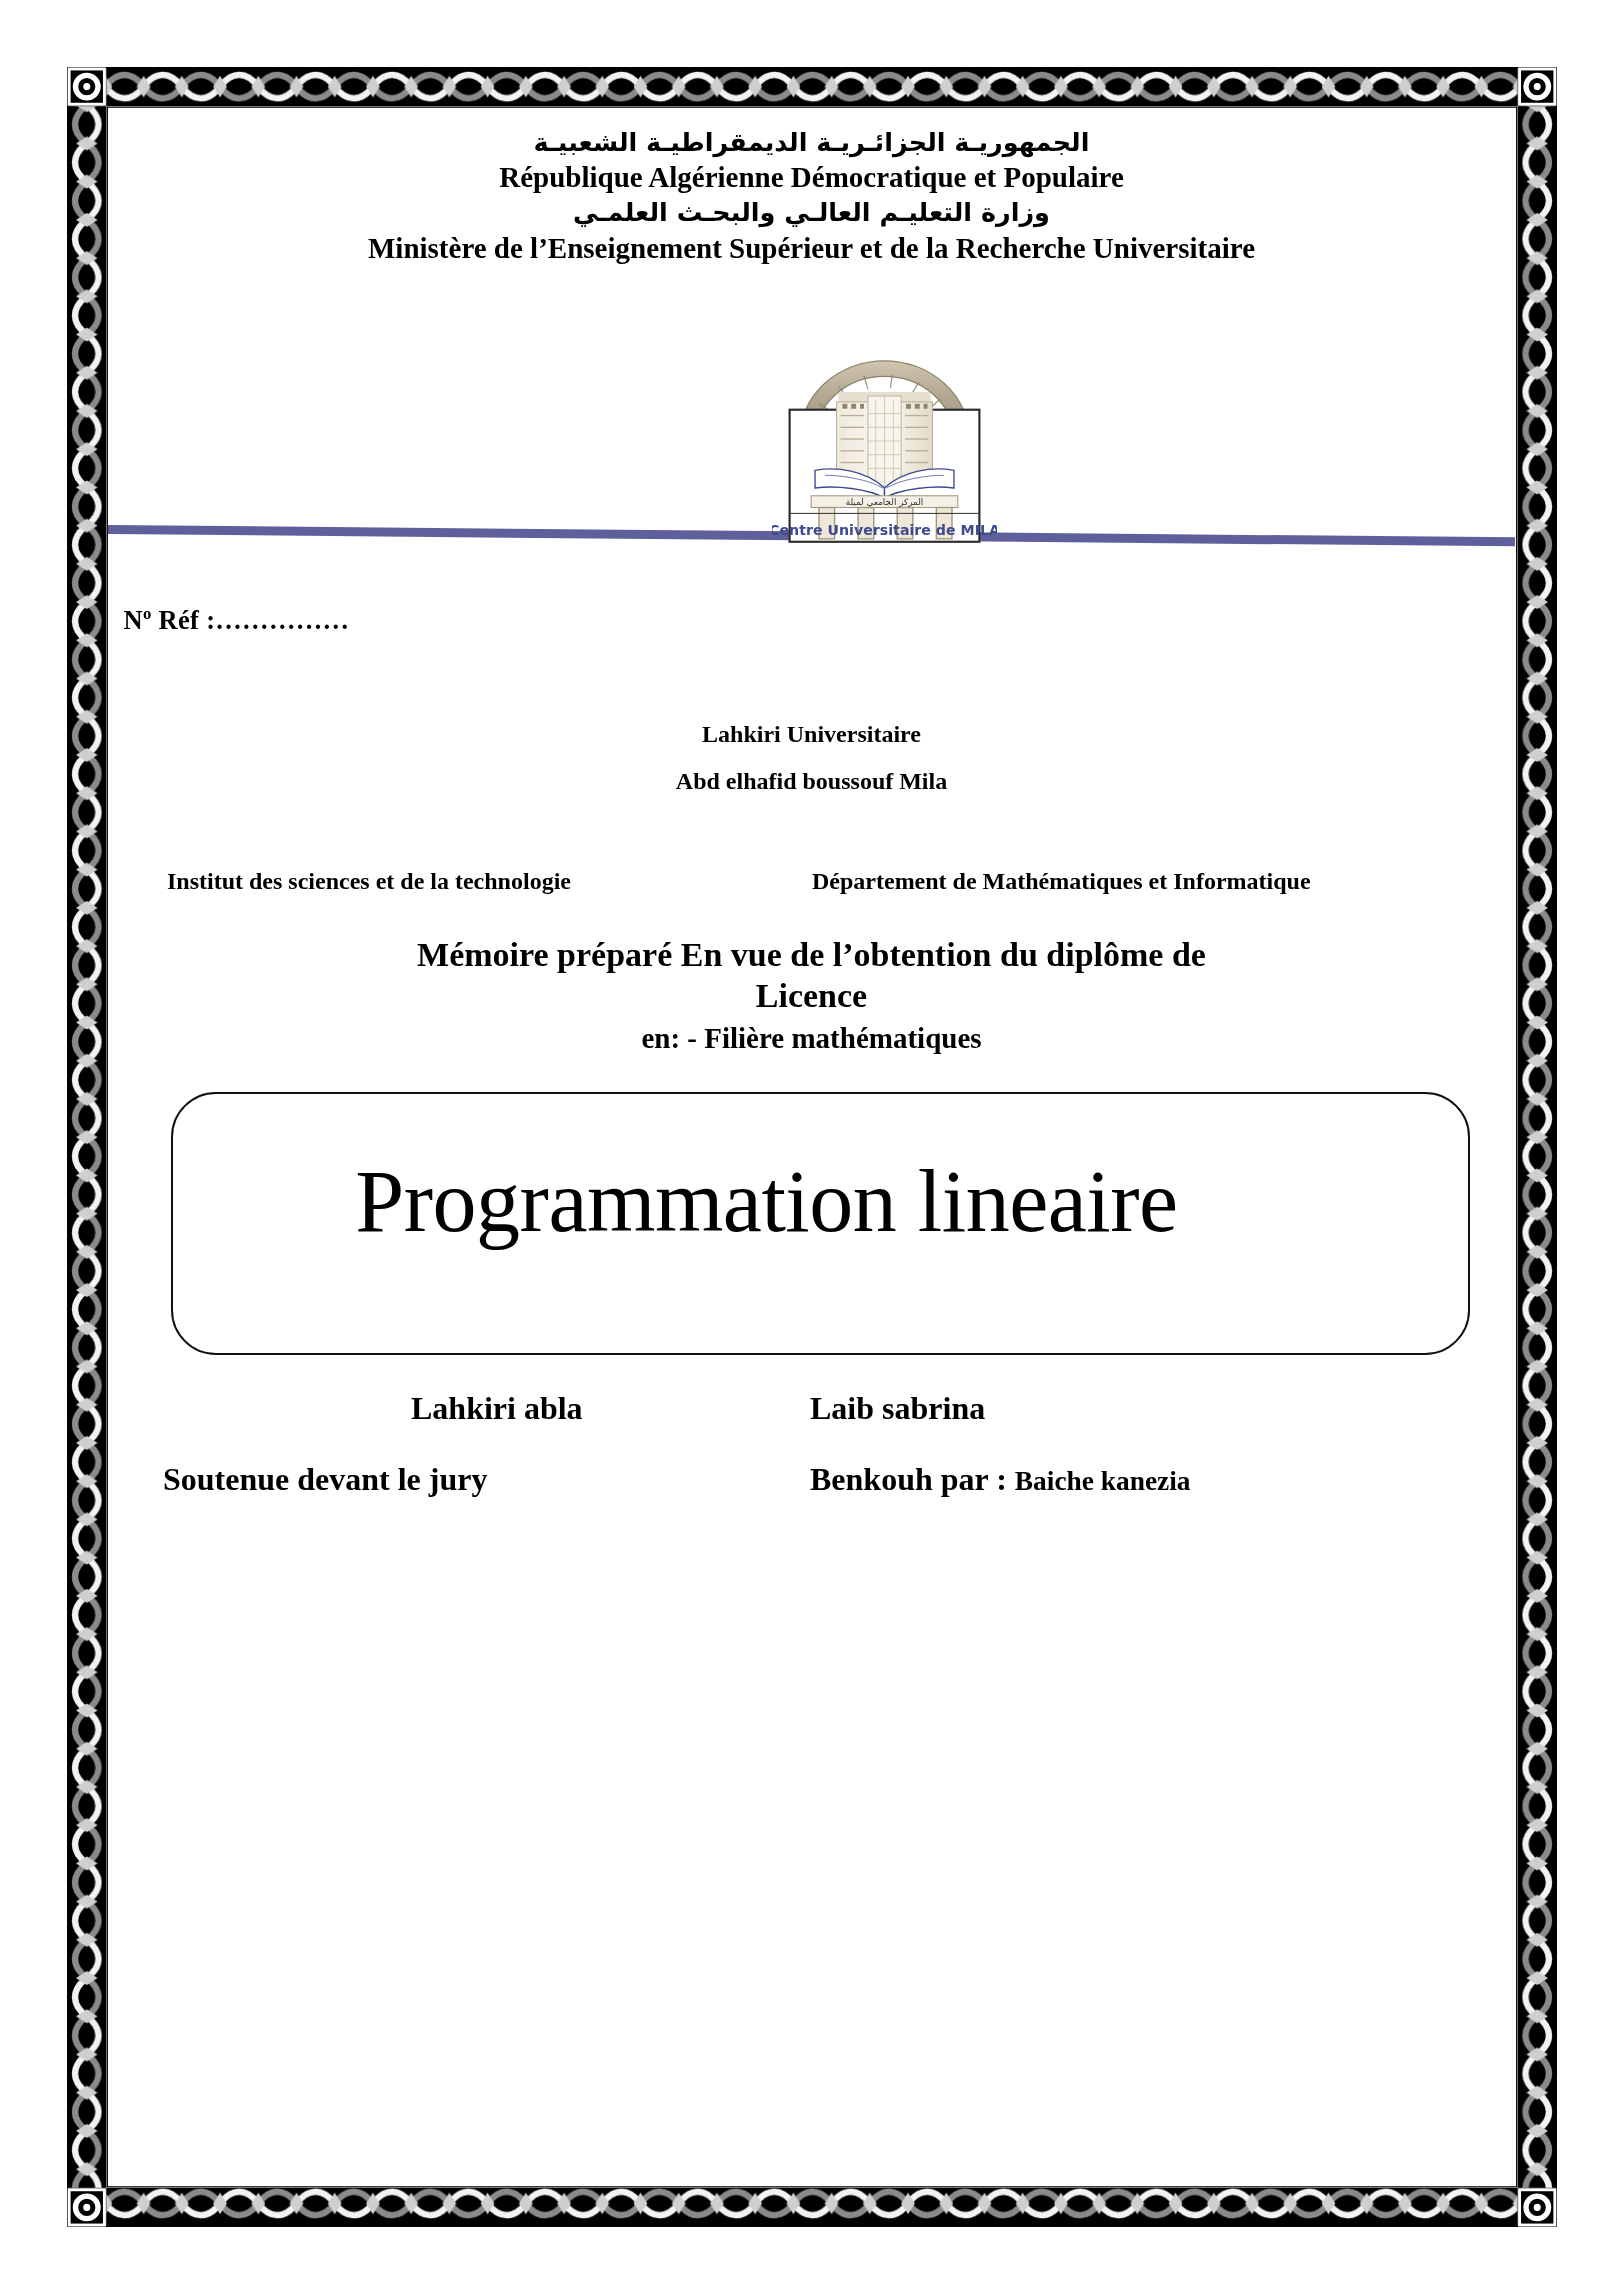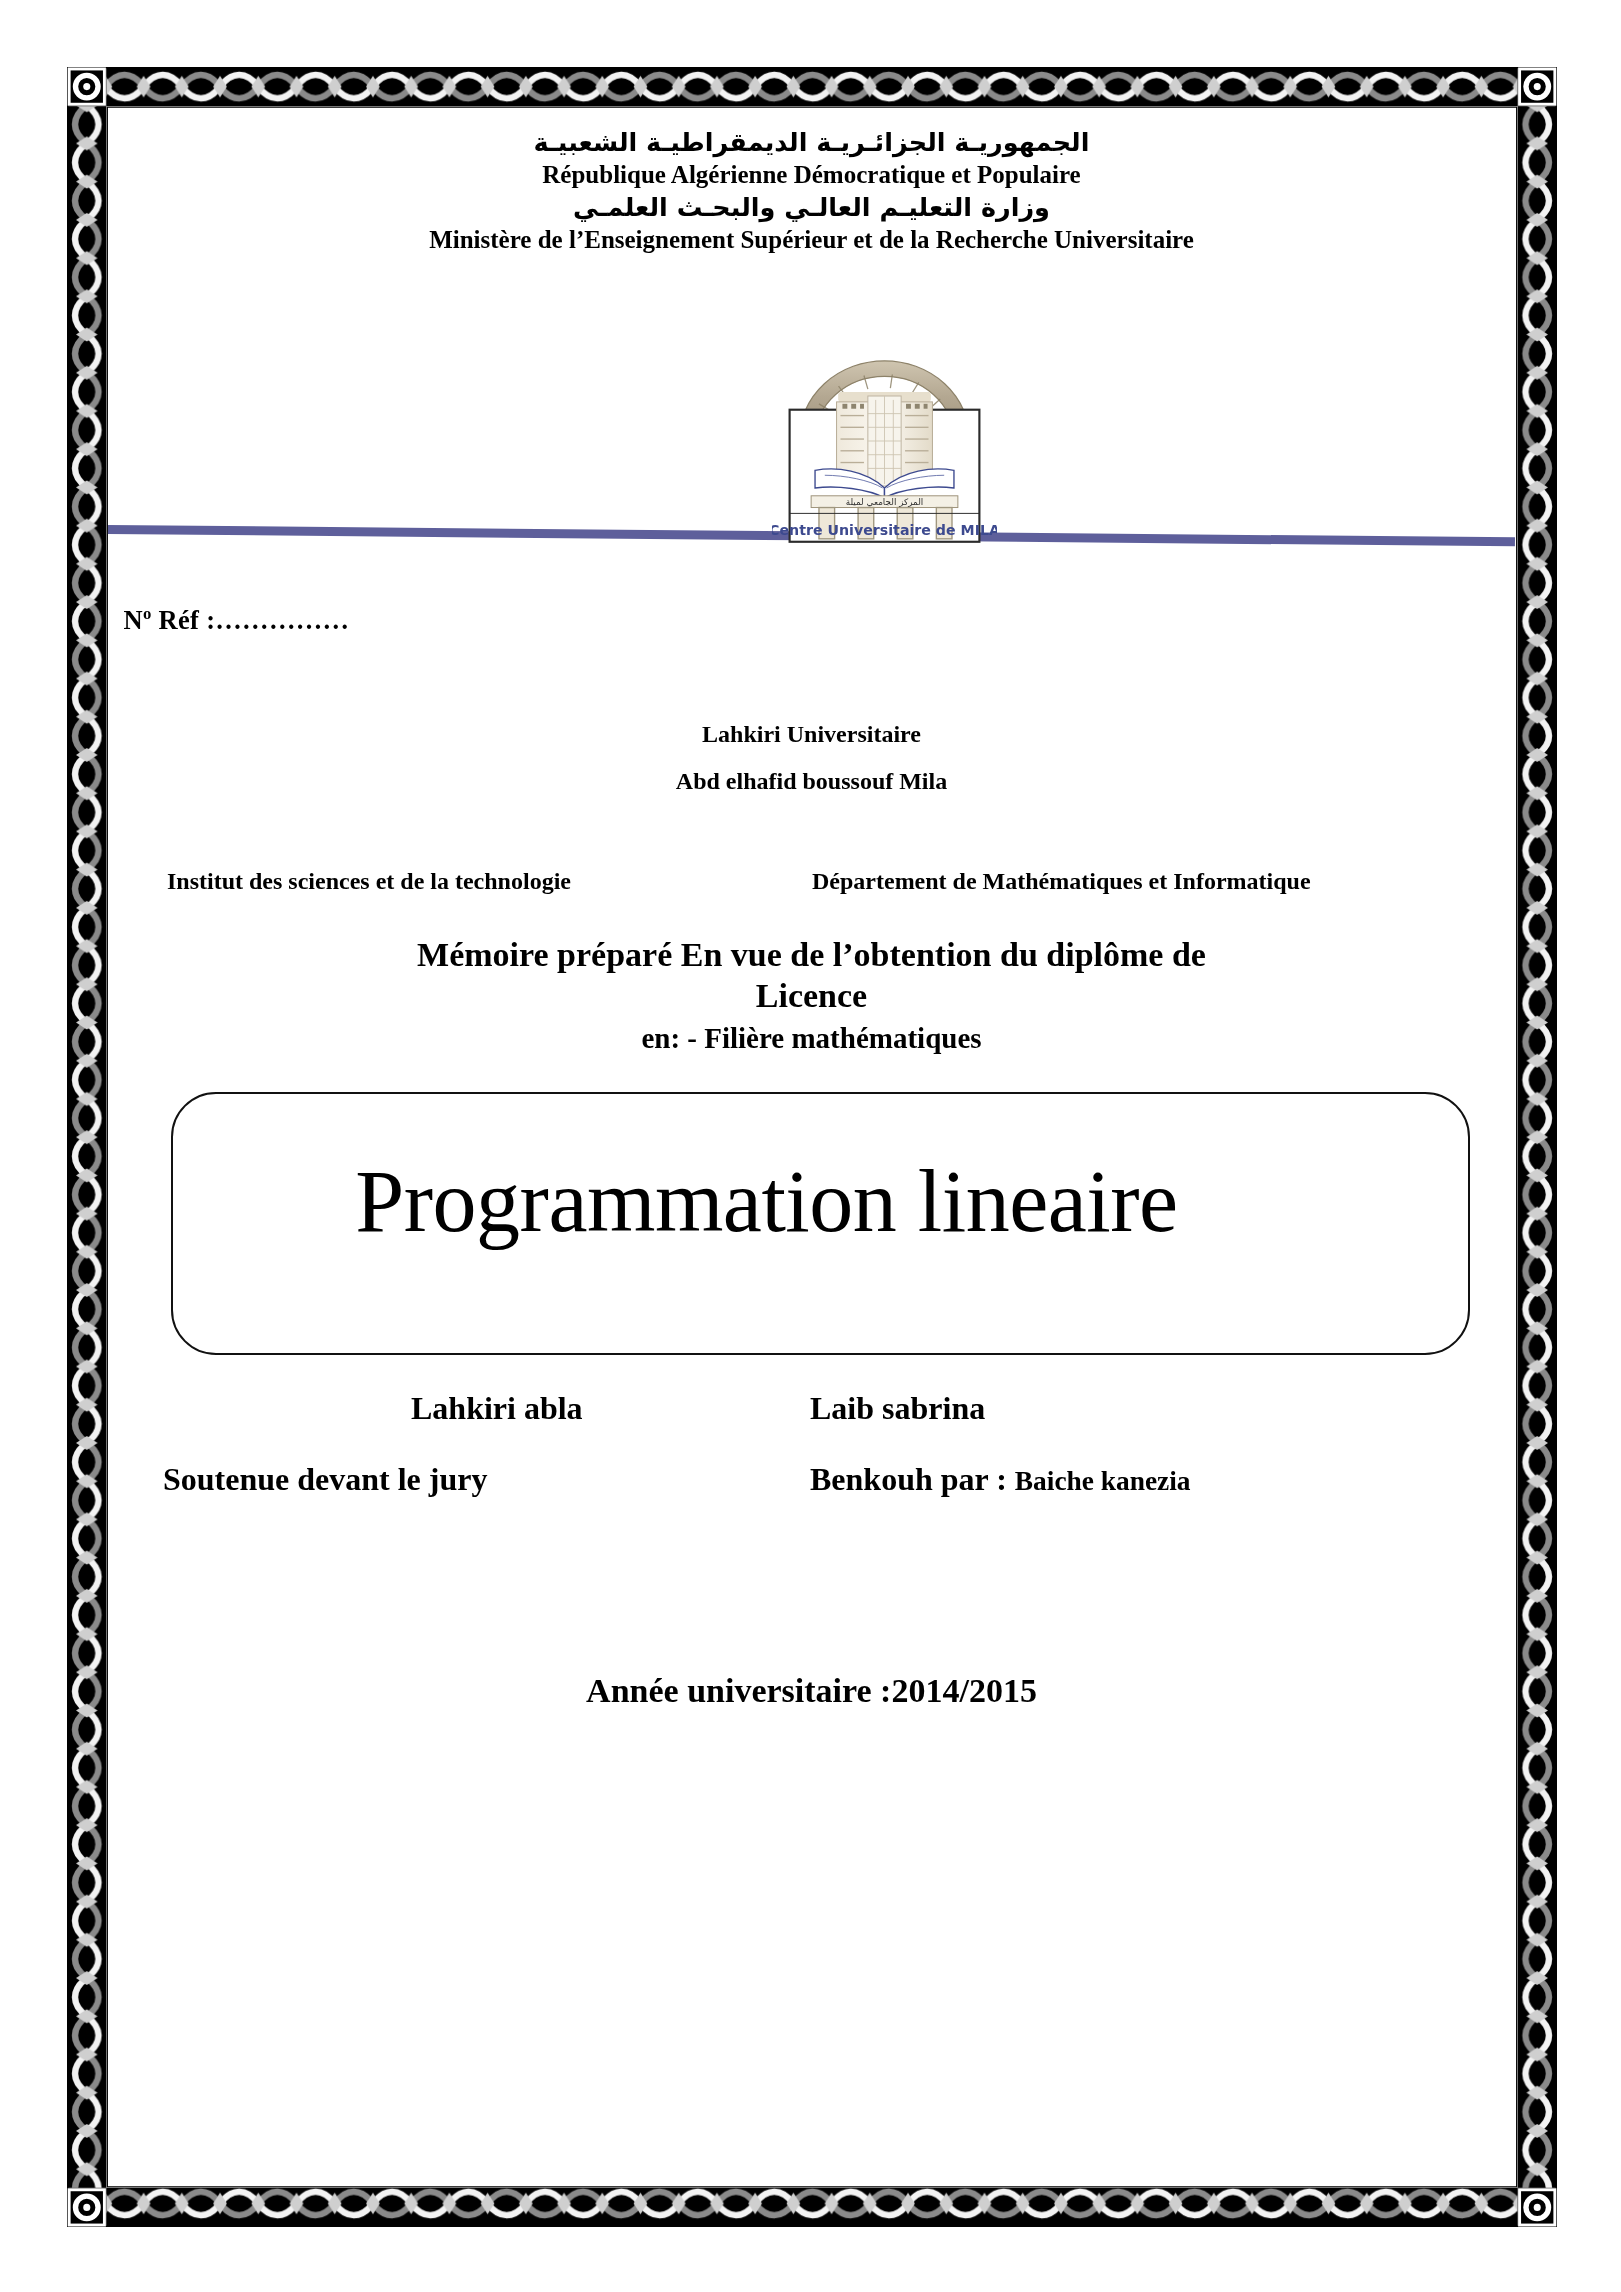--- a/index.html
+++ b/index.html
@@ -45,21 +45,21 @@
     line-height: 1.30;
   }
   .hdr-ar {
     font-size: 25.5px;
     font-weight: bold;
     direction: rtl;
     font-family: "DejaVu Sans", "Liberation Sans", sans-serif;
     letter-spacing: 0px;
   }
   .hdr-fr {
-    font-size: 25px;
+    font-size: 29px;
     font-weight: bold;
     font-family: "Liberation Serif", serif;
   }
 
   
   #logo-wrap {
     position: absolute;
     left: 666px;
     top: 225px;
     width: 225px;
@@ -398,16 +398,15 @@
     <div class="auth-row">
       <span class="auth-left" id="auth-r2-left">Lahkiri abla</span>
       <span class="auth-right">Laib  sabrina</span>
     </div>
     <div class="auth-row">
       <span class="auth-left" id="auth-r3-left">Soutenue devant le jury</span>
       <span class="auth-right" id="auth-r3-right"><span>Benkouh par : </span><span class="sub">Baiche kanezia</span></span>
     </div>
   </div>
 
-  <div id="annee">Année universitaire :2014/2015</div>
 
 </div>
 
 
 </body></html>

